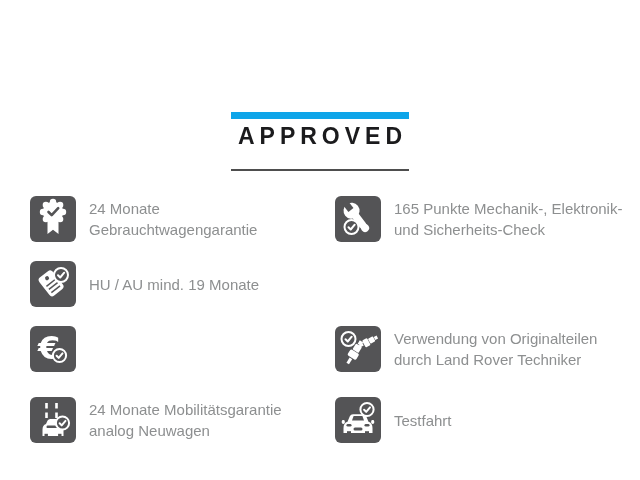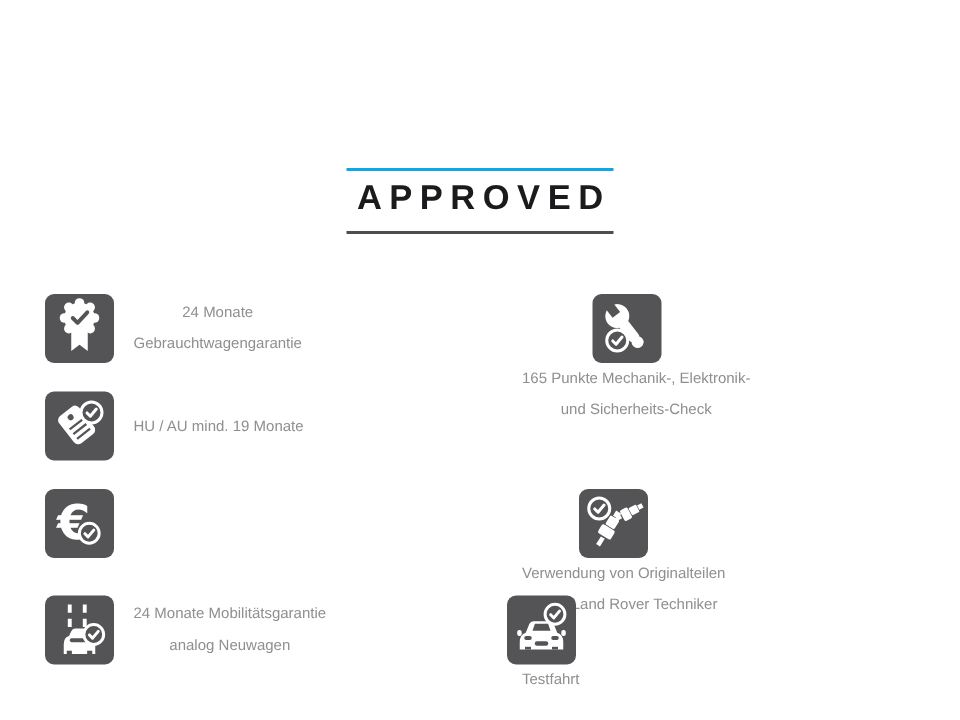--- a/index.html
+++ b/index.html
@@ -1,31 +1,31 @@
 <!DOCTYPE html>
 <html><head>
 <meta charset="utf-8">
 <style>
   html,body{margin:0;padding:0;}
   body{width:640px;height:480px;background:#ffffff;font-family:"Liberation Sans",sans-serif;overflow:hidden;}
   .canvas{position:relative;width:640px;height:480px;background:#ffffff;}
 
   
   .logo{position:absolute;top:112px;left:231px;width:178px;
-        border-top:2px solid #0ea5e9;border-bottom:2px solid #4e4e4e;
-        text-align:center;padding:5px 0 10px 0;}
+        border-top:7px solid #0ea5e9;border-bottom:2px solid #4e4e4e;
+        text-align:center;padding:5px 0 20px 0;}
   .logo-text{font-size:23px;font-weight:bold;color:#1b1b1d;letter-spacing:5px;margin-right:-5px;line-height:25px;}
 
   
   .item{position:absolute;display:flex;align-items:center;height:46px;}
-  .cl{left:30px;}  .cr{left:335px;flex-direction:column;}
+  .cl{left:30px;}  .cr{left:335px;}
   .r0{top:196px;} .r1{top:261px;} .r2{top:326px;} .r3{top:397px;}
   .tile{width:46px;height:46px;border-radius:6px;background:#545456;flex-shrink:0;}
   .tile svg{display:block;width:46px;height:46px;}
-  .label{margin-left:13px;font-size:10px;line-height:21px;color:#8d8f90;white-space:pre-line;text-align:center;}
+  .label{margin-left:13px;font-size:15px;line-height:21px;color:#8d8f90;white-space:pre-line;}
 </style>
 </head>
 <body>
 
 <div class="canvas">
 
   <div class="logo">
     <span class="logo-text">APPROVED</span>
   </div>
 

